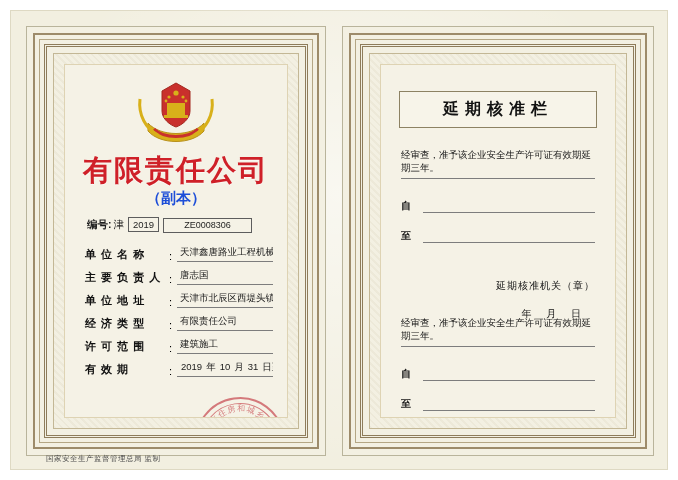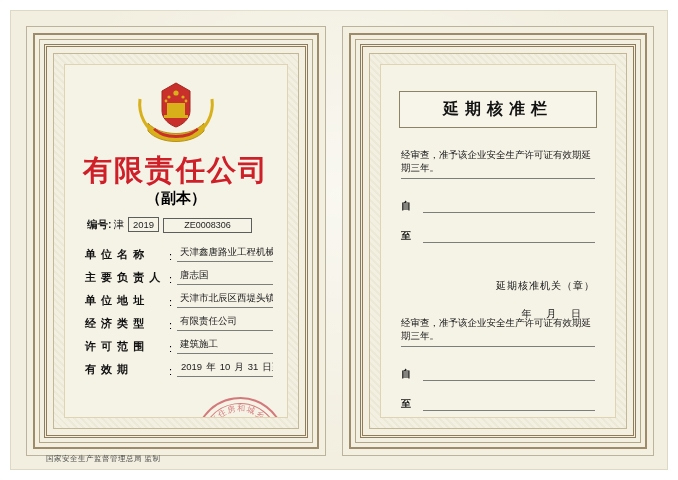--- a/index.html
+++ b/index.html
@@ -61,21 +61,21 @@
 
   
   .cert-title{
     position:absolute;top:86px;left:0;right:0;text-align:center;
     font-family:"DejaVu Sans","Liberation Sans",sans-serif;
     font-size:29px;font-weight:bold;color:#cf2028;letter-spacing:2px;
     text-shadow:0 1px 0 rgba(255,255,255,0.6);
   }
   .cert-sub{
     position:absolute;top:124px;left:0;right:0;text-align:center;
-    font-size:15px;font-weight:bold;color:#000000;
+    font-size:15px;font-weight:bold;color:#1d4ed8;
   }
   .cert-no{
     position:absolute;top:152px;left:22px;right:16px;
     font-size:10.5px;color:#1e1e1e;display:flex;align-items:baseline;gap:2px;
   }
   .cert-no .lbl{font-weight:bold;}
   .cert-no .boxed{
     border:1px solid #5d5d5d;padding:0 4px;line-height:13px;font-size:9.5px;margin:0 2px;
   }
   .cert-no .boxed2{

